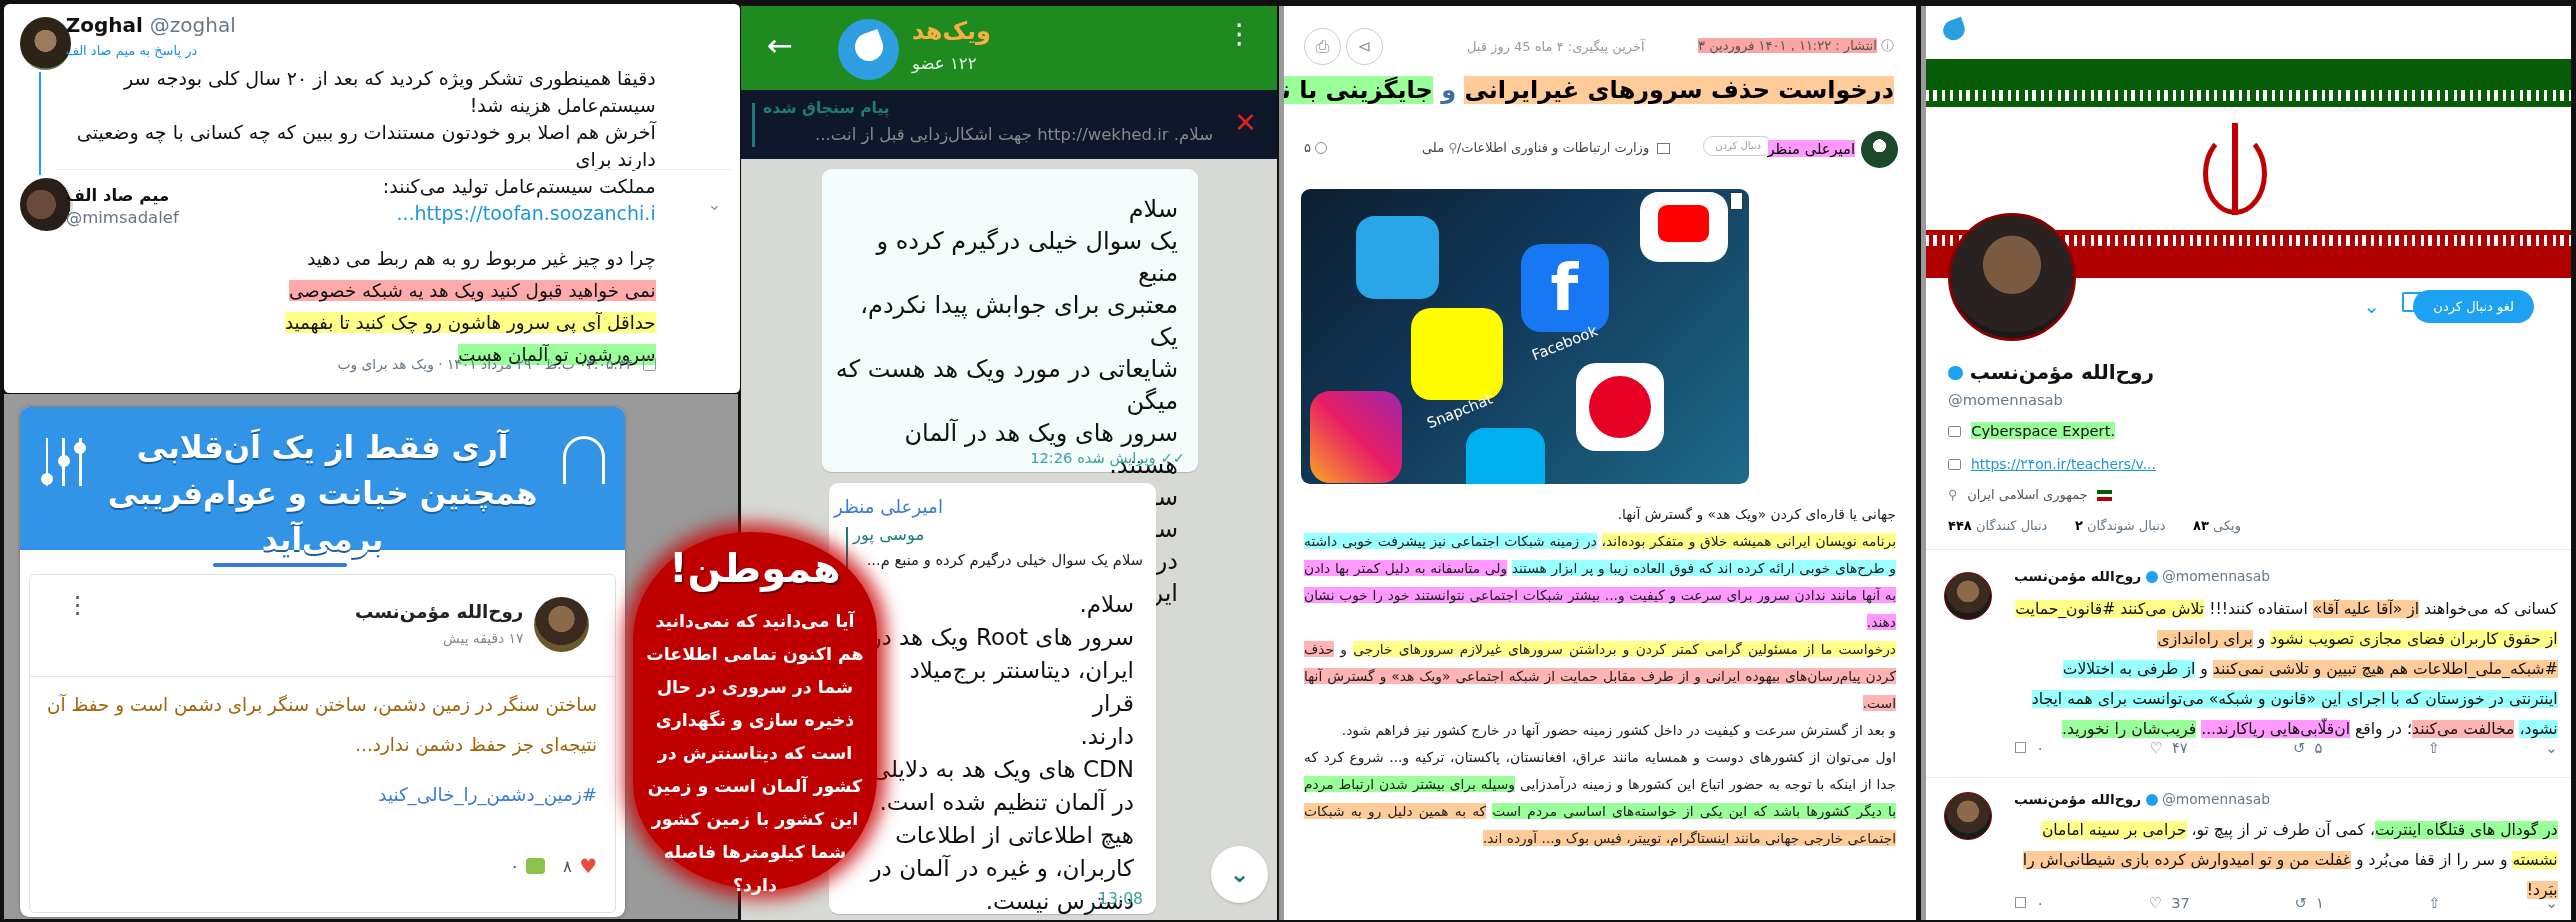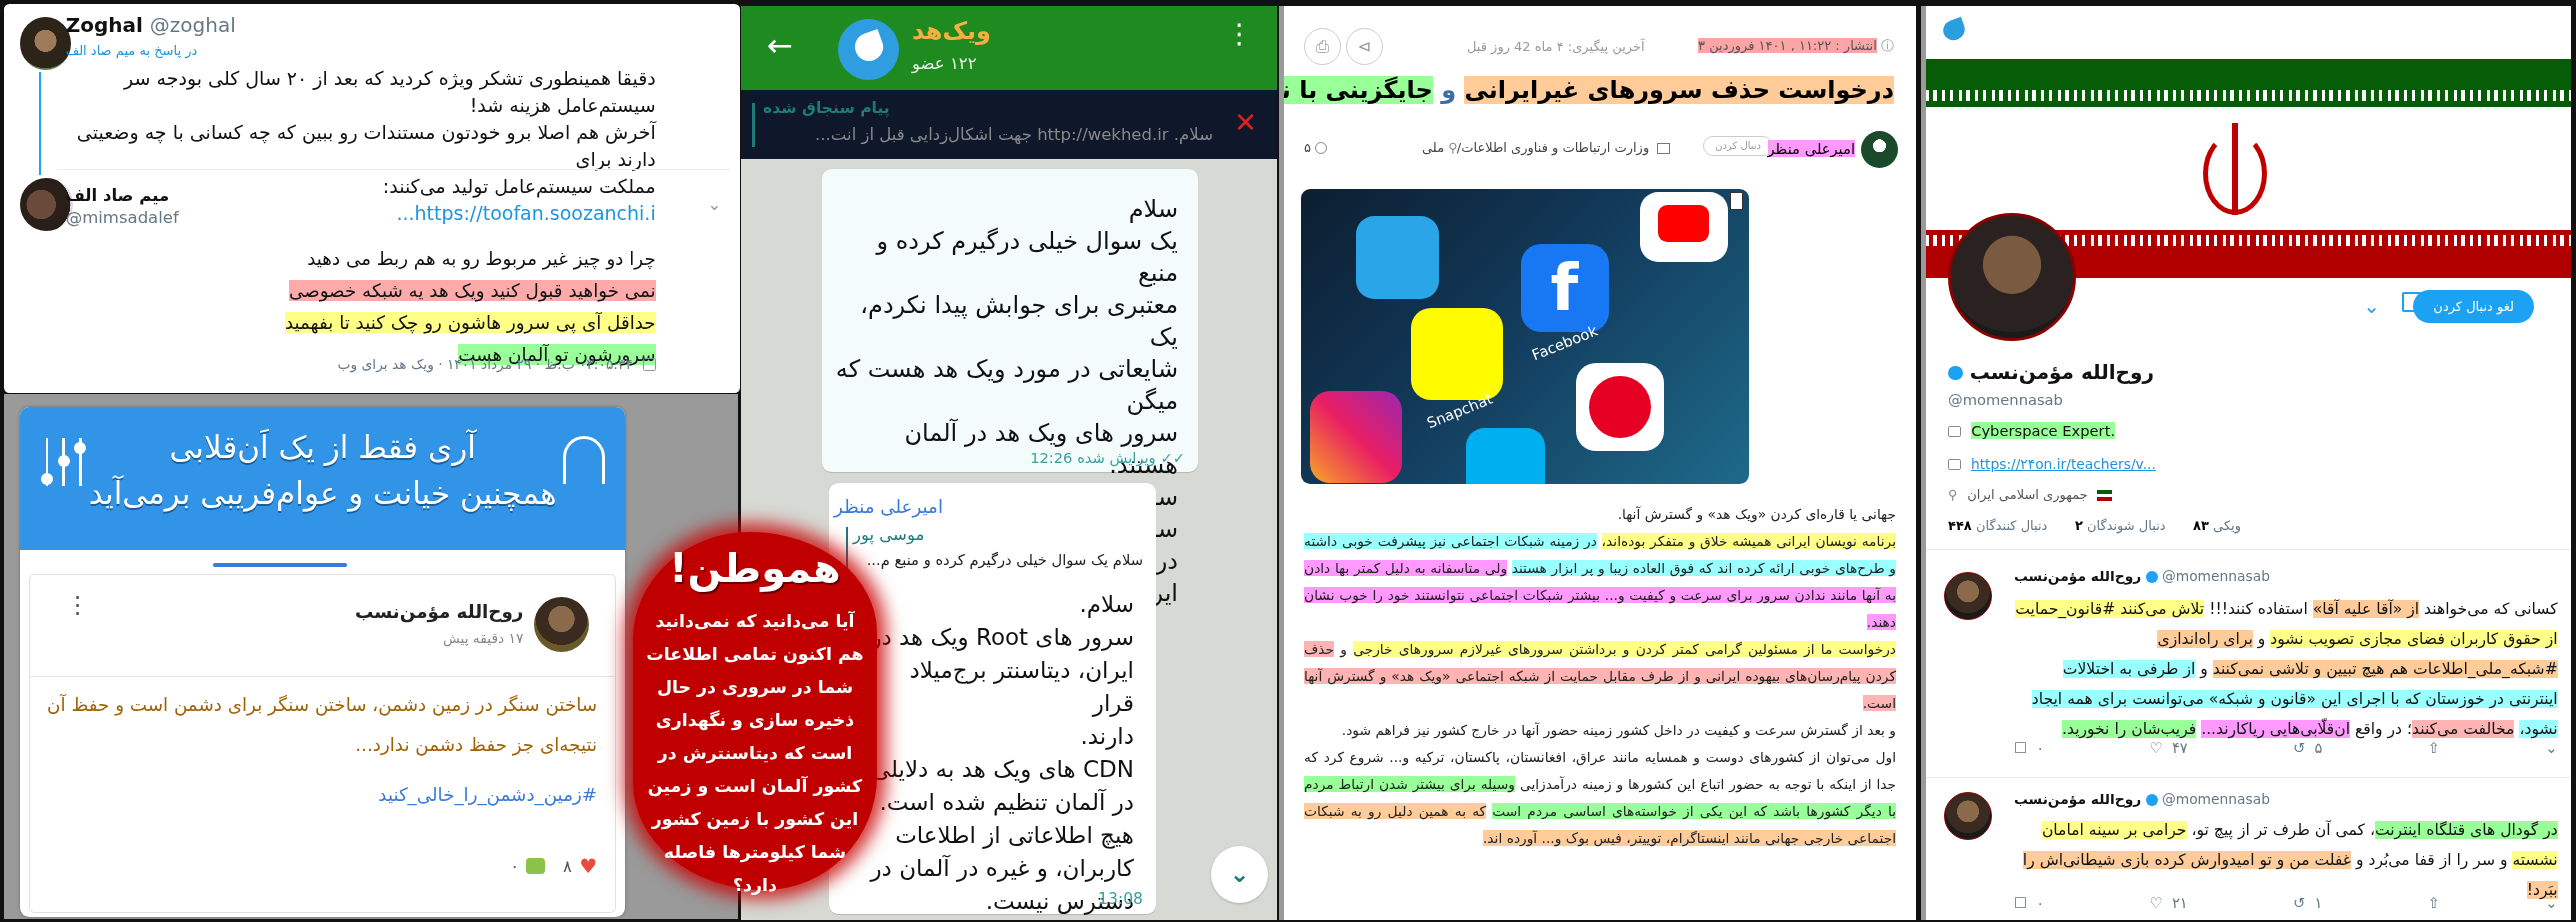--- a/index.html
+++ b/index.html
@@ -17,21 +17,21 @@
 .tw-name{position:absolute;font-weight:bold;font-size:20px;color:#111}
 .tw-handle{font-weight:normal;color:#657786}
 .tw-text{position:absolute;font-size:19px;line-height:27px;color:#111}
 .tw-link{color:#1b95e0}
 .divider{position:absolute;height:0.9px;background:#e6ecf0}
 
 
 #p2{left:3.7px;top:394px;width:734px;height:525px;background:#9a9a9a}
 .app-card{position:absolute;left:16.5px;top:13px;width:605px;height:510px;background:#fff;border-radius:9.2px;overflow:hidden;box-shadow:0 0 3.7px rgba(0,0,0,.3)}
 .app-head{position:absolute;left:0;top:0;width:605px;height:143px;background:#3294e6}
-.app-head-title{position:absolute;left:55px;right:55px;top:16.5px;color:#fff;font-weight:normal;font-size:31px;line-height:46px;text-align:center;direction:rtl;text-shadow:0 1.8px 0 #1a5e9a}
+.app-head-title{position:absolute;left:55px;right:55px;top:16.5px;color:#fff;font-weight:bold;font-size:31px;line-height:46px;text-align:center;direction:rtl;text-shadow:0 1.8px 0 #1a5e9a}
 .tab-indicator{position:absolute;left:193px;top:156px;width:134px;height:3.7px;background:#3a7bd5;border-radius:1.8px}
 .post{position:absolute;left:9.2px;top:167px;width:587px;height:339px;border:0.9px solid #e0e0e0;border-radius:5.5px;background:#fff}
 
 
 #badge{position:absolute;left:633px;top:532px;width:244px;height:358px;background:#c00000;border-radius:48% 52% 46% 54%/30% 28% 32% 30%;box-shadow:0 0 16.5px 9.2px rgba(200,0,0,.8);z-index:5}
 .badge-title{position:absolute;left:0;right:0;top:13px;text-align:center;color:#fff;font-weight:bold;font-size:40px;direction:rtl;text-shadow:1.8px 1.8px 0 #600}
 .badge-text{position:absolute;left:9.2px;right:9.2px;top:73px;text-align:center;color:#fff;font-weight:bold;font-size:17.4px;line-height:33px;direction:rtl}
 
 
 #p3{left:741px;top:5.5px;width:536px;height:914px;background:#d6d9d4}
@@ -193,21 +193,21 @@
     <div style="position:absolute;left:470px;top:840px;width:57px;height:57px;border-radius:50%;background:#fff;box-shadow:0 0.9px 2.8px rgba(0,0,0,.2);display:flex;align-items:center;justify-content:center;color:#1f7a7a;font-size:24px;font-weight:bold">⌄</div>
   </div>
 
   <div class="panel" id="p4">
     <div class="circle-btn" style="left:20px;top:22px">
         <span>⎙</span>
       </div>
     <div class="circle-btn" style="left:62px;top:22px">
         <span>⊲</span>
       </div>
-    <div class="art-meta" style="left:183px;top:33px;color:#999">آخرین پیگیری: ۴ ماه 42 روز قبل</div>
+    <div class="art-meta" style="left:183px;top:33px;color:#999">آخرین پیگیری: ۴ ماه 45 روز قبل</div>
     <div class="art-meta" style="right:22px;top:31px">
       <span style="color:#999">ⓘ</span>
       <span class="hl-yellow" style="background:#fca5a5">انتشار : ۱۱:۲۲ , ۱۴۰۱ فروردین ۳</span>
     </div>
     <div class="art-title">
       <span class="hl-orange">درخواست حذف سرورهای غیرایرانی</span>
       <span style="color:#3a6ea5">و</span>
       <span class="hl-green">جایگزینی با نمونه ایرانی</span>
     </div>
     <div style="position:absolute;right:18.3px;top:125px;width:37px;height:37px;border-radius:50%;background:radial-gradient(circle at 50% 40%,#fff 0 22%,#1a4a2a 23%)"></div>
@@ -343,21 +343,21 @@
         <span style="color:#657786">@momennasab</span>
       </div>
       <div class="tweet-text" style="top:37px" id="tw1"><span class="hl-green">در گودال های قتلگاه اینترنت</span><span>، کمی آن طرف تر از پیچ تو، </span><span class="hl-yellow">حرامی بر سینه امامان نشسته</span><span> و سر را از قفا می‌بُرد و </span><span class="hl-orange">غفلت من و تو امیدوارش کرده بازی شیطانی‌اش را ببَرد!</span></div>
       <div class="actions" style="top:116px">
         <span class="act">
             <span>☐</span>
             <span>۰</span>
           </span>
         <span class="act">
             <span>♡</span>
-            <span>۲۱</span>
+            <span>37</span>
           </span>
         <span class="act">
             <span>↺</span>
             <span>۱</span>
           </span>
         <span class="act">
             <span>⇧</span>
           </span>
         <span class="act">
             <span>⌄</span>

